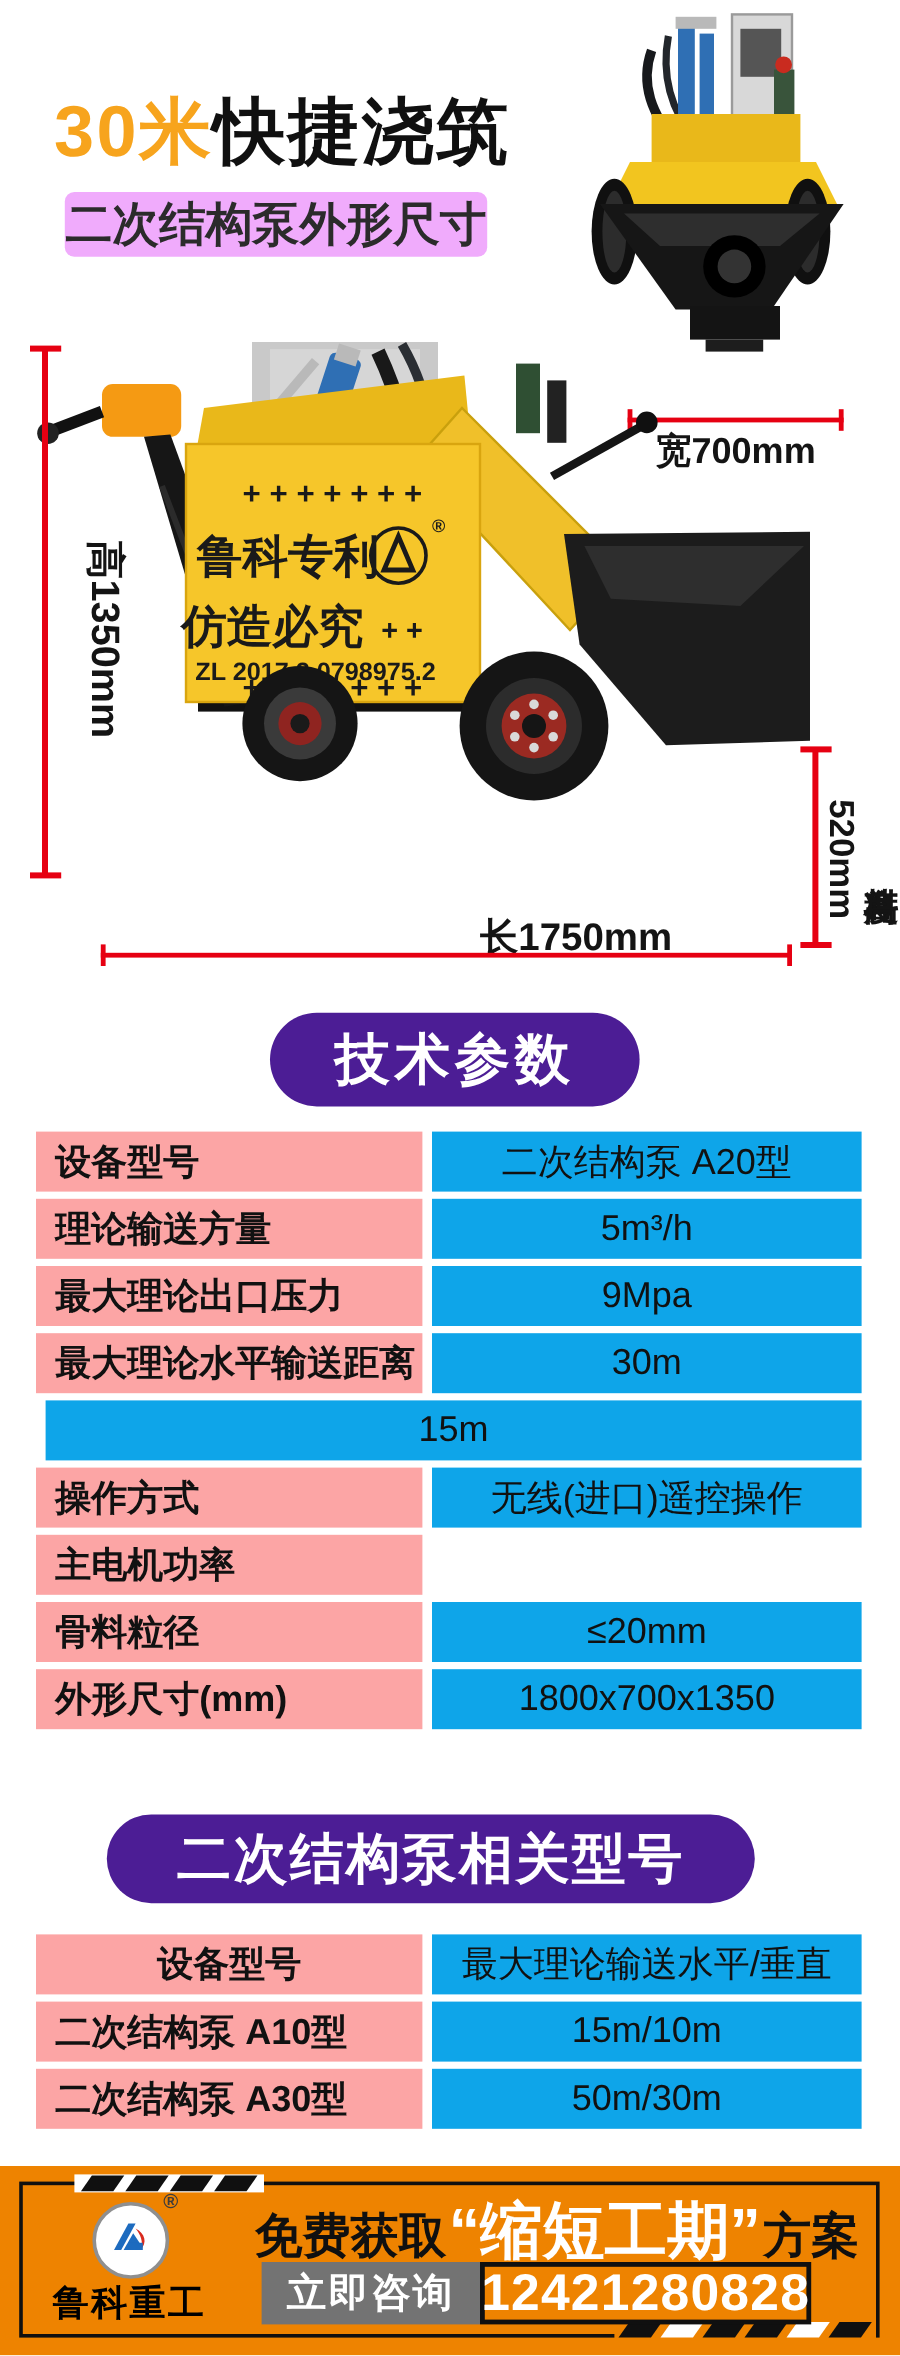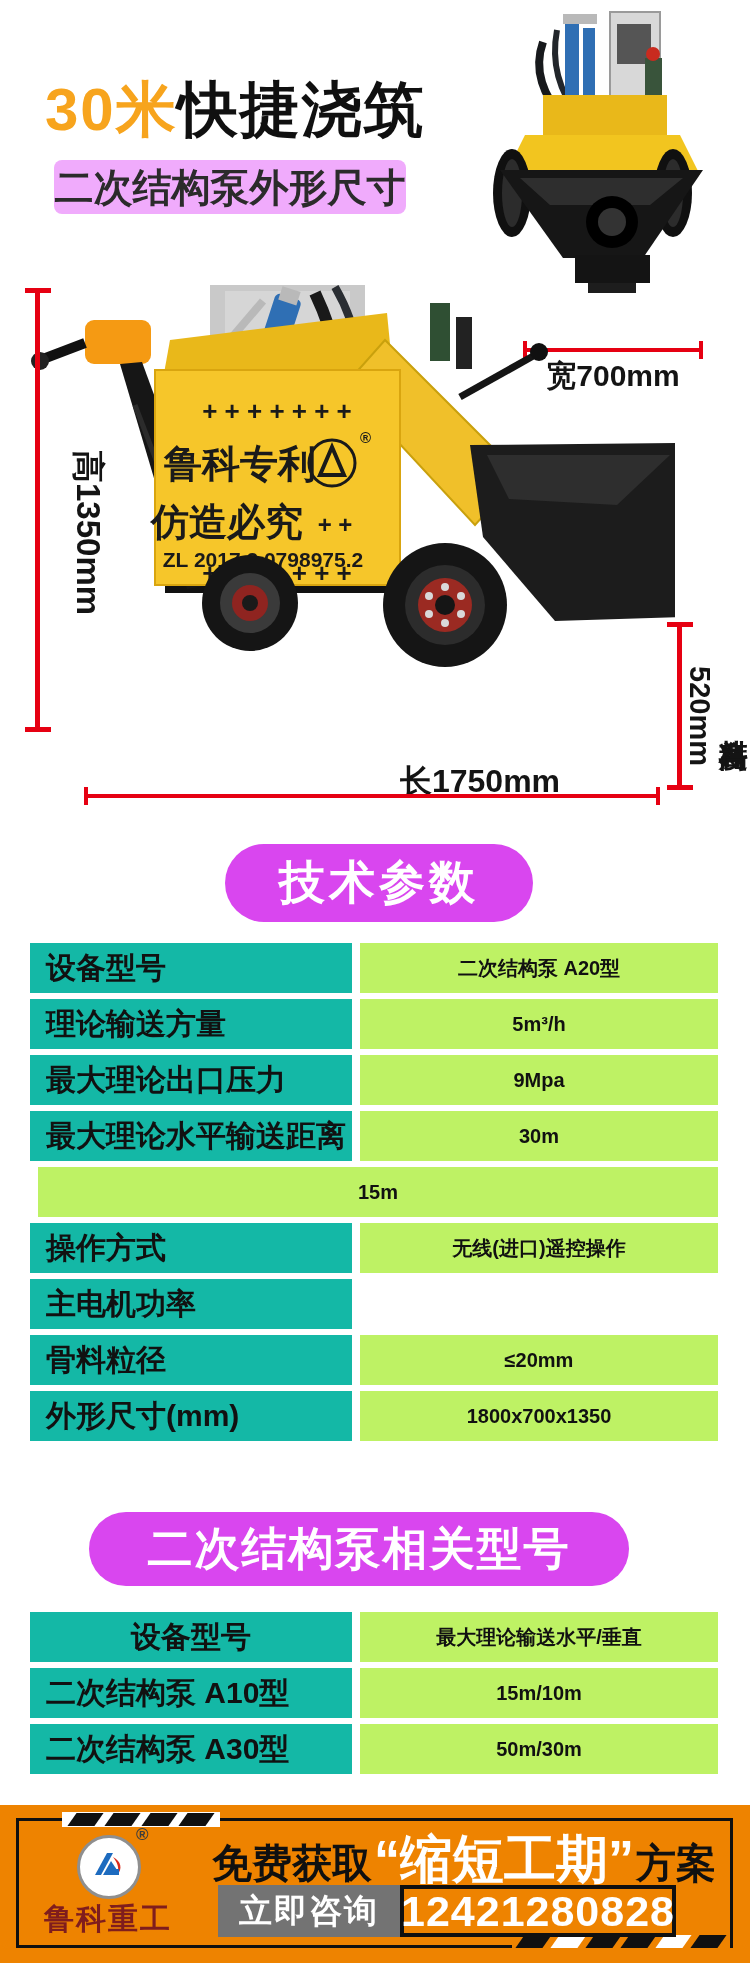--- a/index.html
+++ b/index.html
@@ -21,47 +21,47 @@
   .dim-v{width:5px;background:#E60012;}
   .dim-v::before,.dim-v::after{content:"";position:absolute;width:26px;height:5px;background:#E60012;left:-10px;}
   .dim-v::before{top:-2px;} .dim-v::after{bottom:-2px;}
   .dim-text{font-size:30px;font-weight:600;color:#141414;text-align:center;}
   .dim-text-v{font-size:33px;font-weight:600;color:#141414;white-space:nowrap;
               transform:rotate(90deg);transform-origin:0 0;}
   .hopper-dim{writing-mode:vertical-rl;font-size:29px;font-weight:600;color:#141414;
               line-height:1.15;height:180px;text-align:center;}
 
   
-  .pill{background:#d946ef;border-radius:40px;color:#fff;font-weight:700;
+  .pill{background:#4c1d95;border-radius:40px;color:#fff;font-weight:700;
         display:flex;align-items:center;justify-content:center;}
   .pill1{left:225px;top:844px;width:308px;height:78px;font-size:46px;letter-spacing:4px;}
   .pill2{left:89px;top:1512px;width:540px;height:74px;font-size:45px;letter-spacing:2px;}
 
   
   .tbl{left:30px;width:688px;}
   .t-row{display:flex;height:50px;margin-bottom:6px;}
-  .t-label{width:322px;background:#14b8a6;font-size:30px;font-weight:600;
+  .t-label{width:322px;background:#fca5a5;font-size:30px;font-weight:600;
            display:flex;align-items:center;padding-left:16px;box-sizing:border-box;}
   .t-gap{width:8px;}
-  .t-value{flex:1;background:#bef264;font-size:20px;font-weight:700;
+  .t-value{flex:1;background:#0ea5e9;font-size:30px;font-weight:400;
            display:flex;align-items:center;justify-content:center;}
   .t-center .t-label{justify-content:center;padding-left:0;}
 
   
   .footer{left:0;top:1805px;width:750px;height:158px;background:#EE8300;}
   .frame{position:absolute;left:16px;top:13px;width:711px;height:124px;border:3px solid #101010;}
   .dash-strip{position:absolute;display:flex;gap:10px;align-items:center;}
   .dash{width:27px;height:13px;transform:skewX(-35deg);}
   .strip-top{left:62px;top:7px;height:15px;background:#fff;padding:0 10px;}
   .strip-bottom{left:512px;top:129px;height:15px;background:#EE8300;padding:0 8px;gap:8px;}
   .logo-circle{position:absolute;left:77px;top:30px;width:58px;height:58px;background:#fff;
                border:3px solid #8f8f8f;border-radius:50%;display:flex;align-items:center;justify-content:center;}
   .reg-mark{position:absolute;left:136px;top:20px;font-size:17px;color:#3c3c3c;font-weight:700;}
   .brand{position:absolute;left:28px;top:94px;width:160px;text-align:center;font-size:30px;font-weight:700;
-         color:#7f1d1d;font-family:"Liberation Serif",serif;letter-spacing:2px;}
+         color:#000000;font-family:"Liberation Serif",serif;letter-spacing:2px;}
   .slogan{position:absolute;left:212px;top:20px;display:flex;align-items:baseline;white-space:nowrap;}
   .slogan .pre,.slogan .suf{font-size:40px;font-weight:800;color:#101010;}
   .slogan .big{font-size:52px;font-weight:800;color:#ffffff;margin:0 2px;}
   .cta-row{position:absolute;left:218px;top:80px;display:flex;height:52px;}
   .cta-btn{width:182px;background:#737373;color:#fff;font-size:33px;font-weight:700;
            display:flex;align-items:center;justify-content:center;letter-spacing:2px;}
   .phone-box{width:276px;border:4px solid #101010;box-sizing:border-box;color:#fff;
              font-size:43px;font-weight:800;display:flex;align-items:center;justify-content:center;letter-spacing:1px;}
 </style>
 </head>

